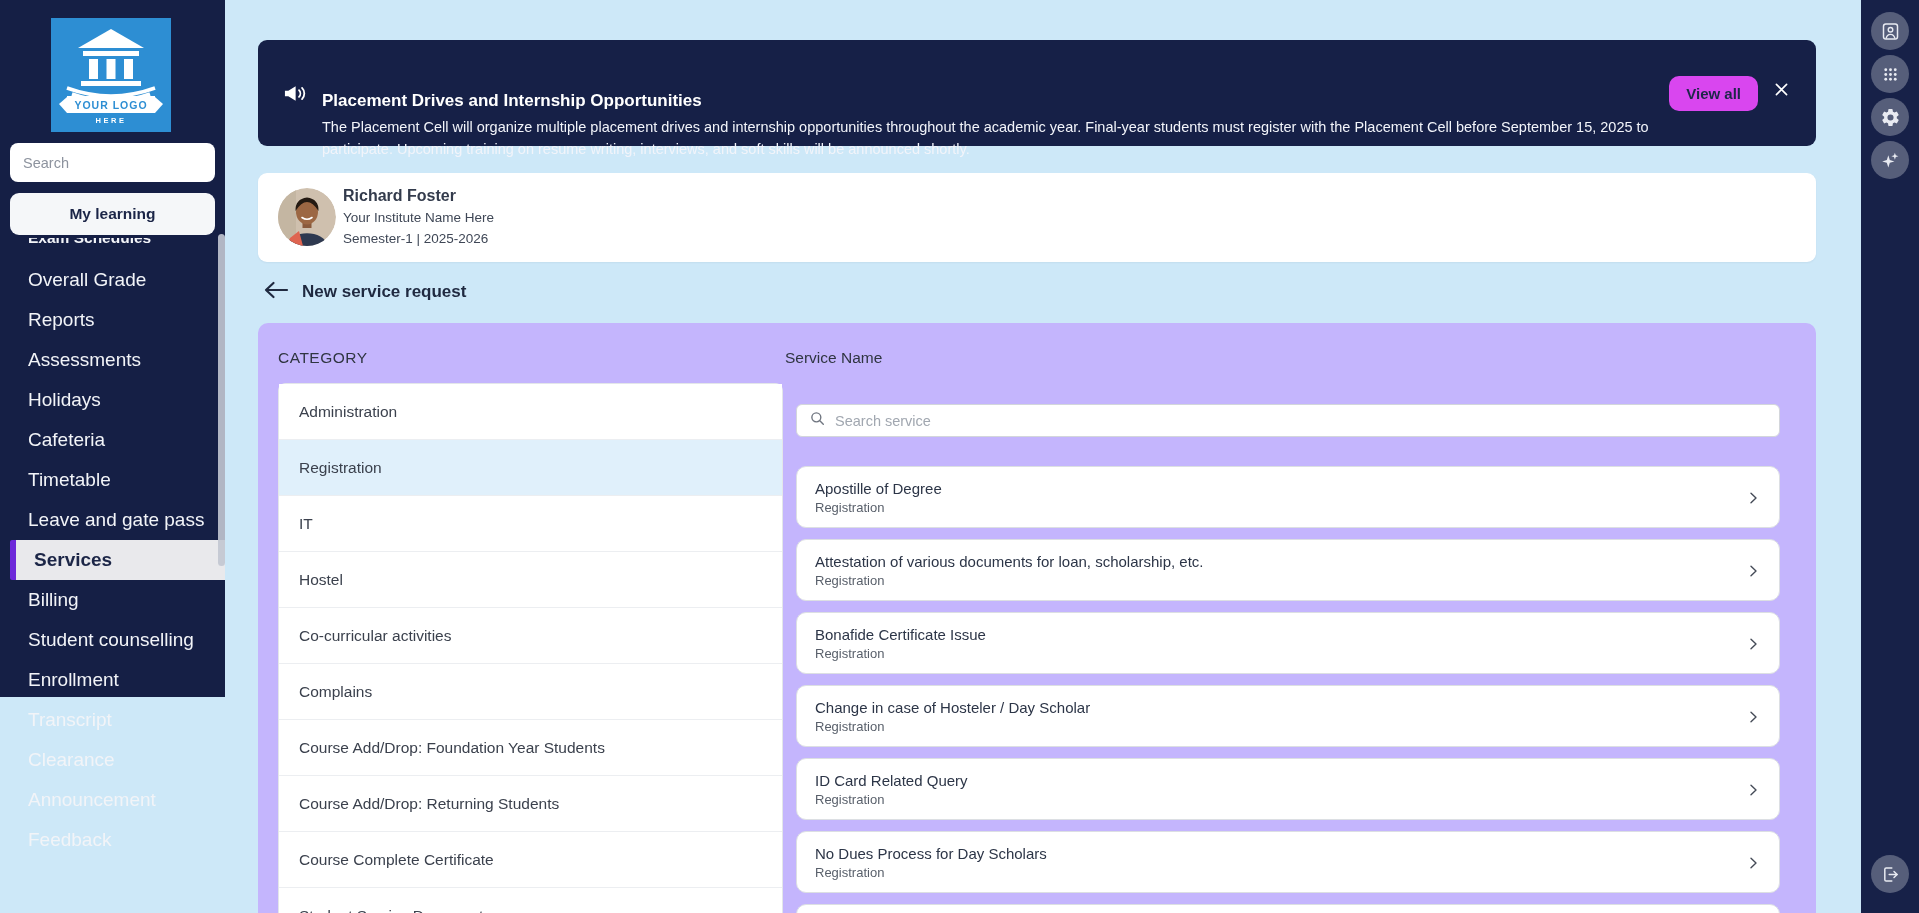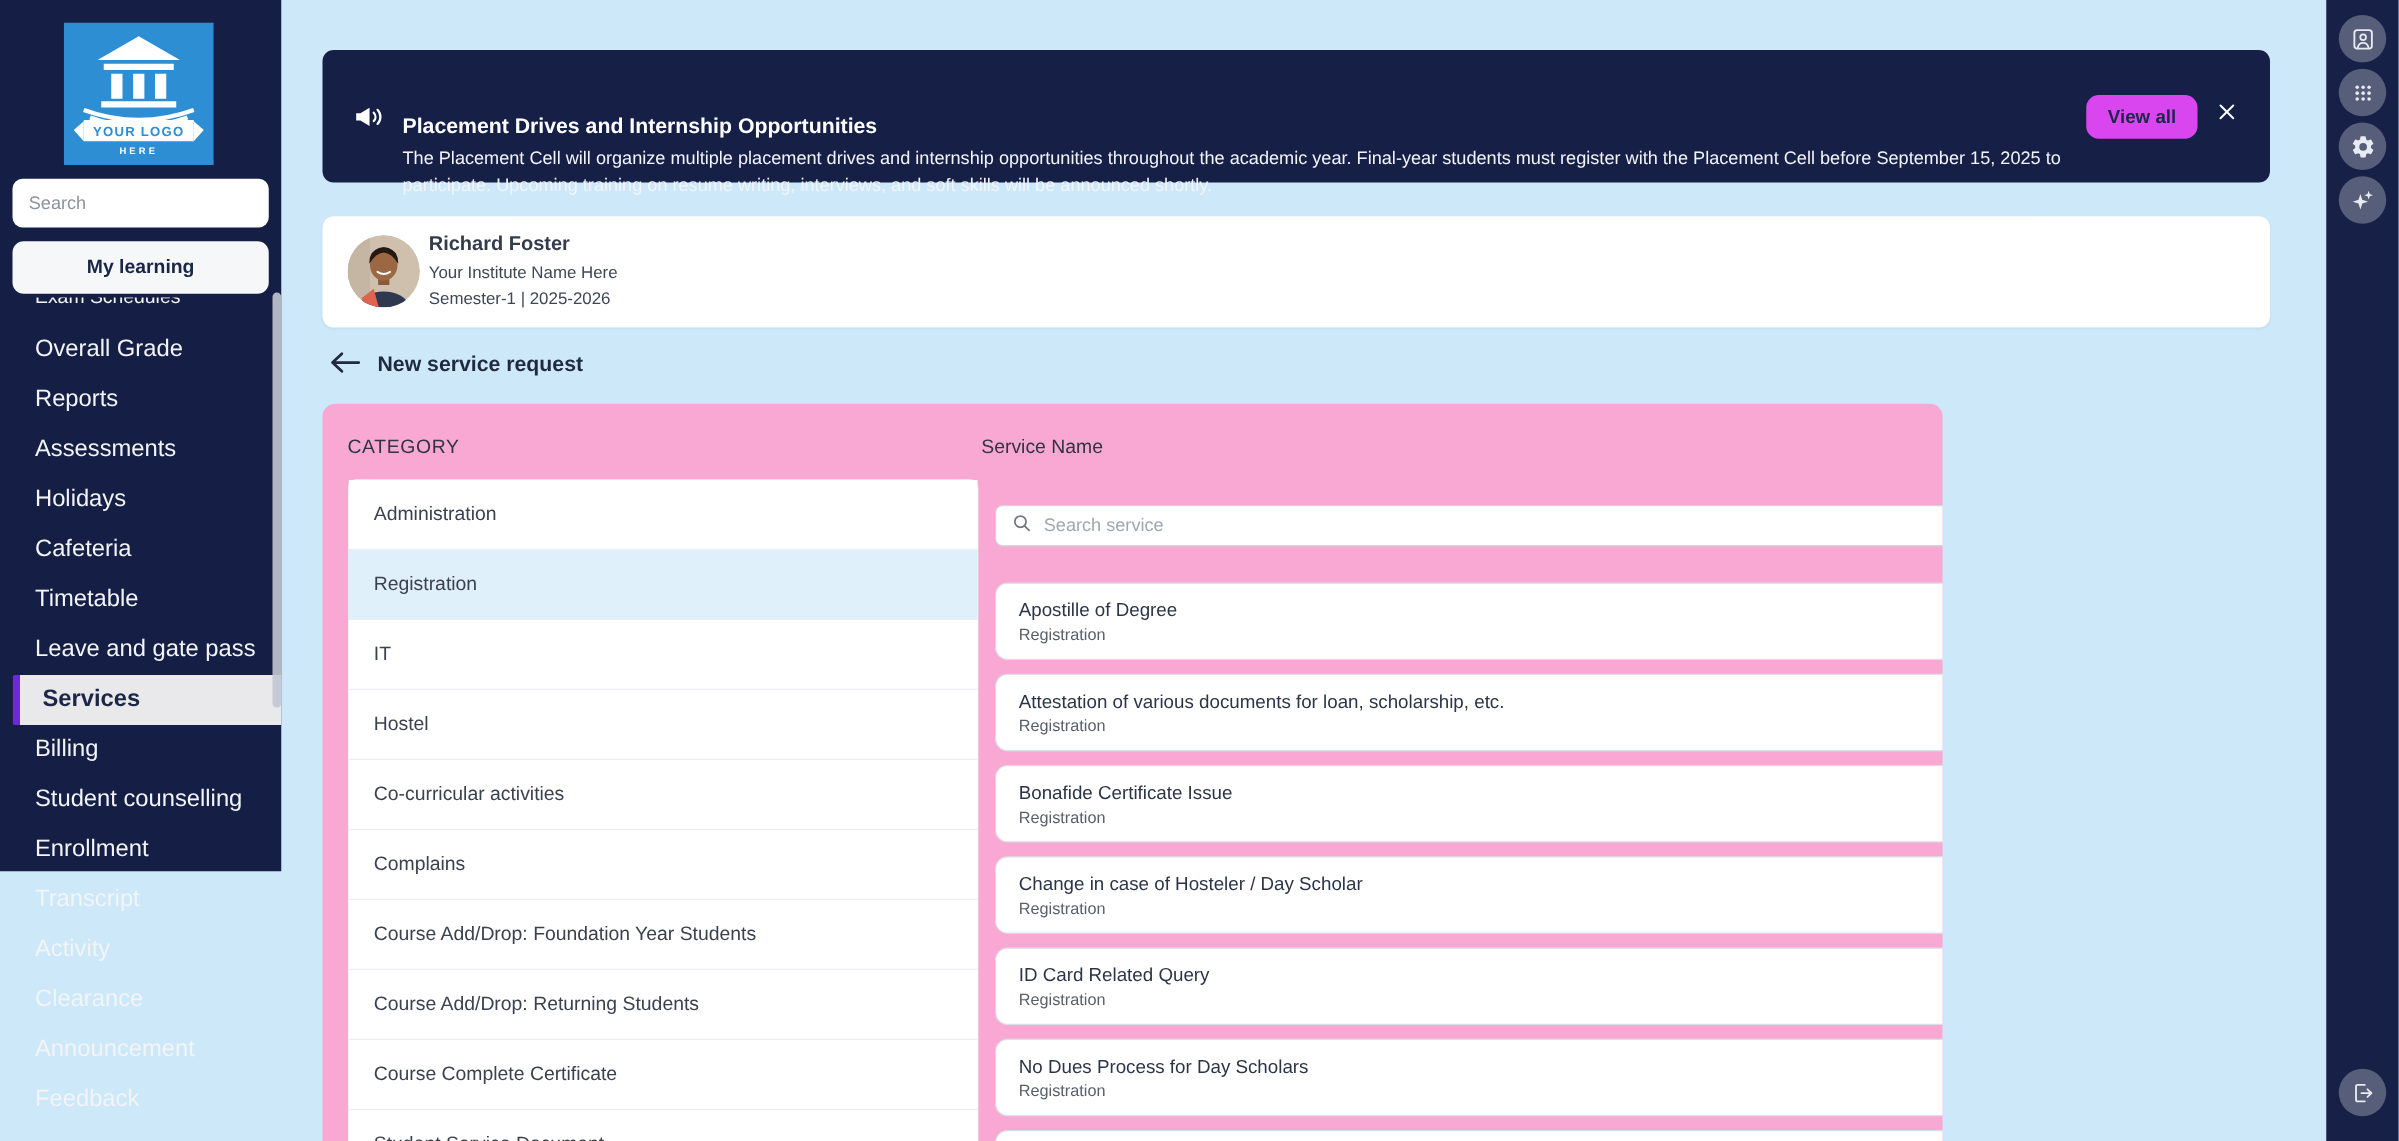--- a/index.html
+++ b/index.html
@@ -20,21 +20,21 @@
     border:none; border-radius:8px; background:#ffffff; padding:0 13px;
     font:400 14.5px "Liberation Sans", sans-serif; color:#2d3647; outline:none;
   }
   .side-search::placeholder { color:#8d939e; }
   .my-learning {
     position:absolute; left:10px; top:193px; width:205px; height:42px;
     background:#f5f7f9; border:none; border-radius:9px;
     font:700 15.5px "Liberation Sans", sans-serif; color:#1b2547;
   }
   .nav-sliver { position:absolute; left:0; top:238px; width:218px; height:12px; overflow:hidden; }
-  .nav-sliver span { display:block; margin-top:-11px; padding-left:28px; font-size:15.5px; font-weight:400; color:#f2f4f8; line-height:22px; }
+  .nav-sliver span { display:block; margin-top:-11px; padding-left:28px; font-size:15.5px; font-weight:700; color:#f2f4f8; line-height:22px; }
   .nav-list { position:absolute; left:0; top:260px; width:225px; }
   .nav-item {
     height:40px; display:flex; align-items:center; padding-left:28px;
     font-size:19px; font-weight:500; color:#f2f4f8; white-space:nowrap;
   }
   .nav-item.selected {
     margin-left:10px; padding-left:18px; background:#e9e9ec; color:#1c2647; font-weight:700;
     border-left:6px solid #6d28d9; border-radius:2px 0 0 2px;
   }
   .side-scrollbar { position:absolute; left:218px; top:234px; width:7px; height:332px; background:#c2c6d2; border-radius:4px; opacity:.9; }
@@ -72,22 +72,22 @@
   .avatar { position:absolute; left:20px; top:15px; width:58px; height:58px; border-radius:50%; overflow:hidden; }
   .profile-lines { position:absolute; left:85px; top:12px; }
   .profile-name { font-size:16px; font-weight:600; color:#333b4c; line-height:22px; }
   .profile-sub { font-size:13.5px; color:#3f4756; line-height:21px; }
 
   .page-head { position:absolute; left:38px; top:280px; display:flex; align-items:center; gap:13px; }
   .page-title { font-size:17px; font-weight:700; color:#1f2940; }
   .back-btn { background:none; border:none; display:flex; align-items:center; }
 
   .panel {
-    position:absolute; left:33px; top:323px; width:1296px; height:590px;
-    background:#f9a8d4; border-radius:10px 10px 0 0; overflow:hidden;
+    position:absolute; left:33px; top:323px; width:1558px; height:590px;
+    background:#c4b5fd; border-radius:10px 10px 0 0; overflow:hidden;
   }
   .col-head { position:absolute; top:26px; font-size:15.5px; font-weight:500; color:#2f3541; }
   .col-head.cat { left:20px; letter-spacing:.5px; }
   .col-head.svc { left:527px; }
 
   .category-list {
     position:absolute; left:20px; top:60px; width:505px; height:530px;
     border:1px solid #e3e6ea; border-bottom:none; border-radius:8px 8px 0 0; background:#fff;
   }
   .category-item {
@@ -180,23 +180,20 @@
       <div class="nav-item clickable">
         <span>Student counselling</span>
       </div>
       <div class="nav-item clickable">
         <span>Enrollment</span>
       </div>
       <div class="nav-item clickable">
         <span>Transcript</span>
       </div>
       <div class="nav-item clickable">
-        <span>Activity</span>
-      </div>
-      <div class="nav-item clickable">
         <span>Clearance</span>
       </div>
       <div class="nav-item clickable">
         <span>Announcement</span>
       </div>
       <div class="nav-item clickable">
         <span>Feedback</span>
       </div>
     </nav>
 

